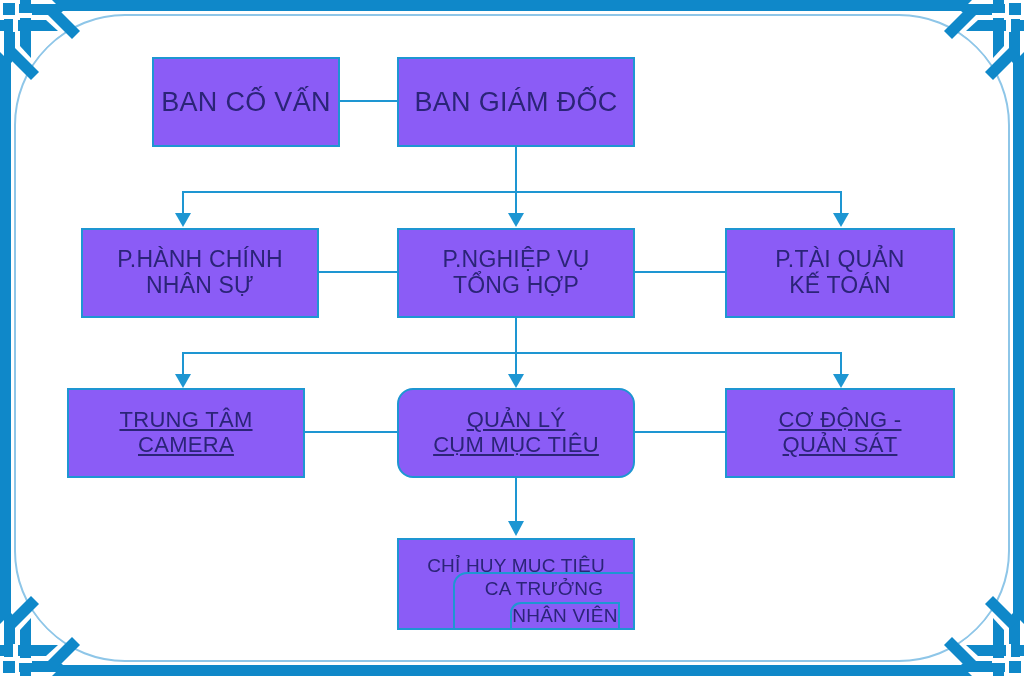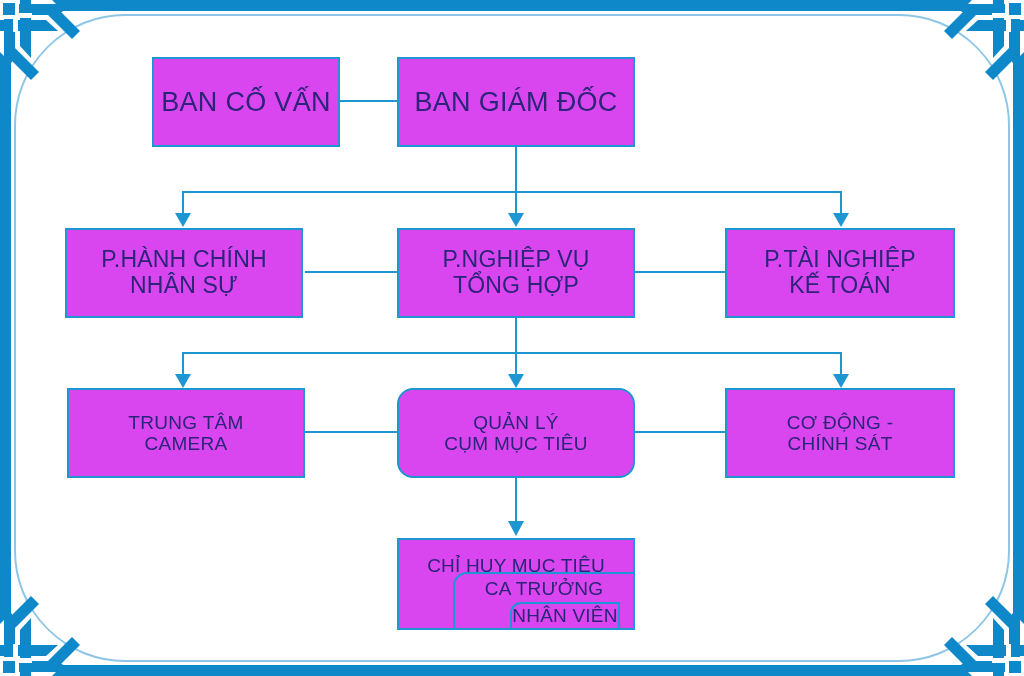--- a/index.html
+++ b/index.html
@@ -16,34 +16,34 @@
   }
   svg.layer{position:absolute;left:0;top:0;width:1024px;height:676px;display:block;}
   .fb{fill:var(--frame-blue);}
   .wire{stroke:var(--line-blue);stroke-width:2;fill:none;}
   .ah{fill:var(--line-blue);stroke:none;}
   .thinline{fill:none;stroke:var(--frame-thin);stroke-width:2;}
 
   .node{
     position:absolute;box-sizing:border-box;
     border:2px solid var(--line-blue);
-    background:#d946ef;
+    background:#8b5cf6;
     color:var(--ink);
     display:flex;align-items:center;justify-content:center;
     text-align:center;white-space:pre-line;line-height:1.12;
     z-index:3;
   }
   .r1{font-size:27px;letter-spacing:.3px;}
   .r2{font-size:23px;letter-spacing:.2px;}
-  .r3{font-size:19px;letter-spacing:.3px;}
+  .r3{font-size:22px;letter-spacing:.3px;text-decoration:underline;}
   .r4{font-size:19px;letter-spacing:.2px;}
 
   .n-advisory   {left:152px;top:57px; width:188px;height:90px;}
   .n-board      {left:397px;top:57px; width:238px;height:90px;}
-  .n-adminhr    {left:65px; top:228px;width:238px;height:90px;}
+  .n-adminhr    {left:81px; top:228px;width:238px;height:90px;}
   .n-operations {left:397px;top:228px;width:238px;height:90px;}
   .n-finance    {left:725px;top:228px;width:230px;height:90px;}
   .n-camera     {left:67px; top:388px;width:238px;height:90px;}
   .n-target     {left:397px;top:388px;width:238px;height:90px;border-radius:16px;}
   .n-mobile     {left:725px;top:388px;width:230px;height:90px;}
 
   .n-chihuy{
     left:397px;top:538px;width:238px;height:92px;
     align-items:flex-start;padding-top:15px;
   }
@@ -115,27 +115,27 @@
     <polygon class="ah" points="508,521 524,521 516,536"></polygon>
   </svg>
 
   <div class="node r1 n-advisory">BAN CỐ VẤN</div>
   <div class="node r1 n-board">BAN GIÁM ĐỐC</div>
 
   <div class="node r2 n-adminhr">P.HÀNH CHÍNH
 NHÂN SỰ</div>
   <div class="node r2 n-operations">P.NGHIỆP VỤ
 TỔNG HỢP</div>
-  <div class="node r2 n-finance">P.TÀI NGHIỆP
+  <div class="node r2 n-finance">P.TÀI QUẢN
 KẾ TOÁN</div>
 
   <div class="node r3 n-camera">TRUNG TÂM
 CAMERA</div>
   <div class="node r3 n-target">QUẢN LÝ
 CỤM MỤC TIÊU</div>
   <div class="node r3 n-mobile">CƠ ĐỘNG -
-CHÍNH SÁT</div>
+QUẢN SÁT</div>
 
   <div class="node r4 n-chihuy">CHỈ HUY MỤC TIÊU</div>
   <div class="node r4 n-catruong">CA TRƯỞNG</div>
   <div class="node r4 n-nhanvien">NHÂN VIÊN</div>
 
 </div>
 
 </body></html>

